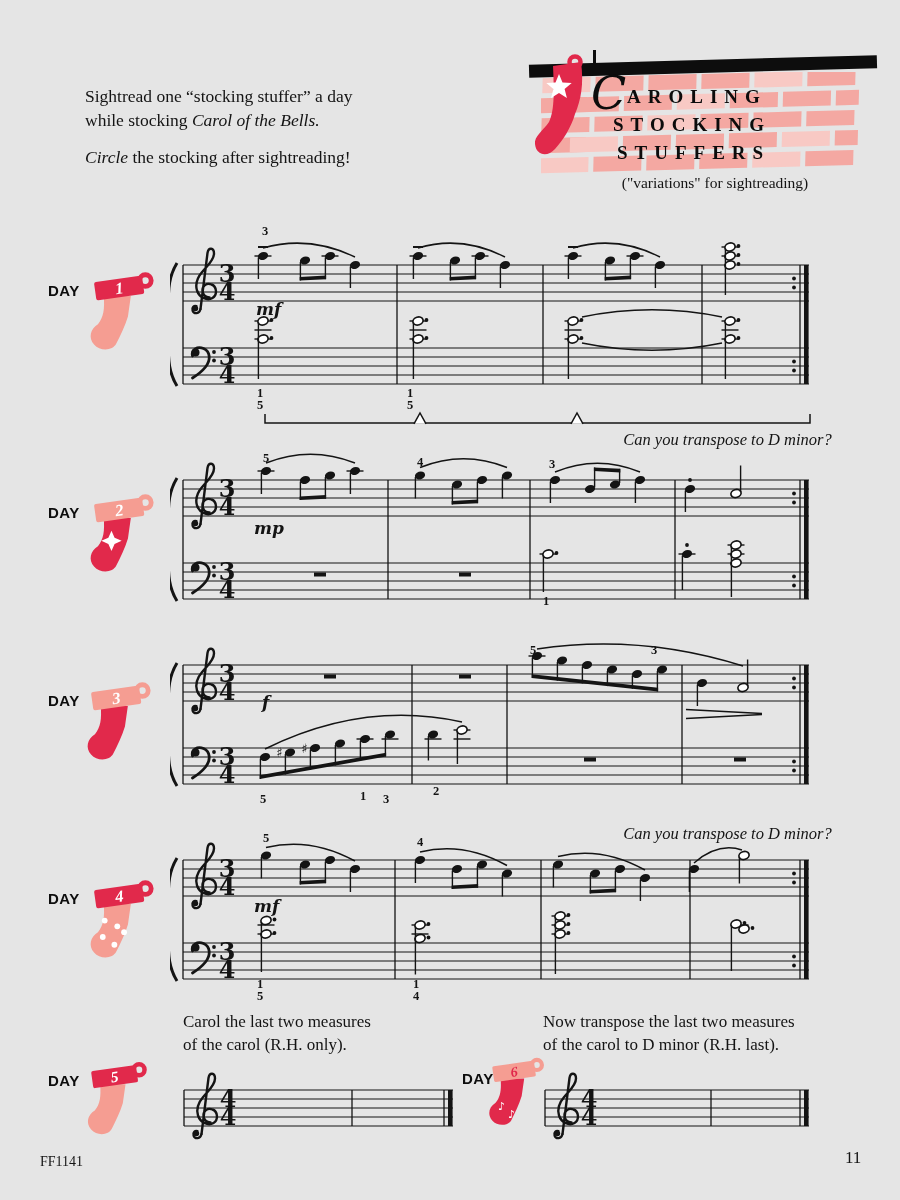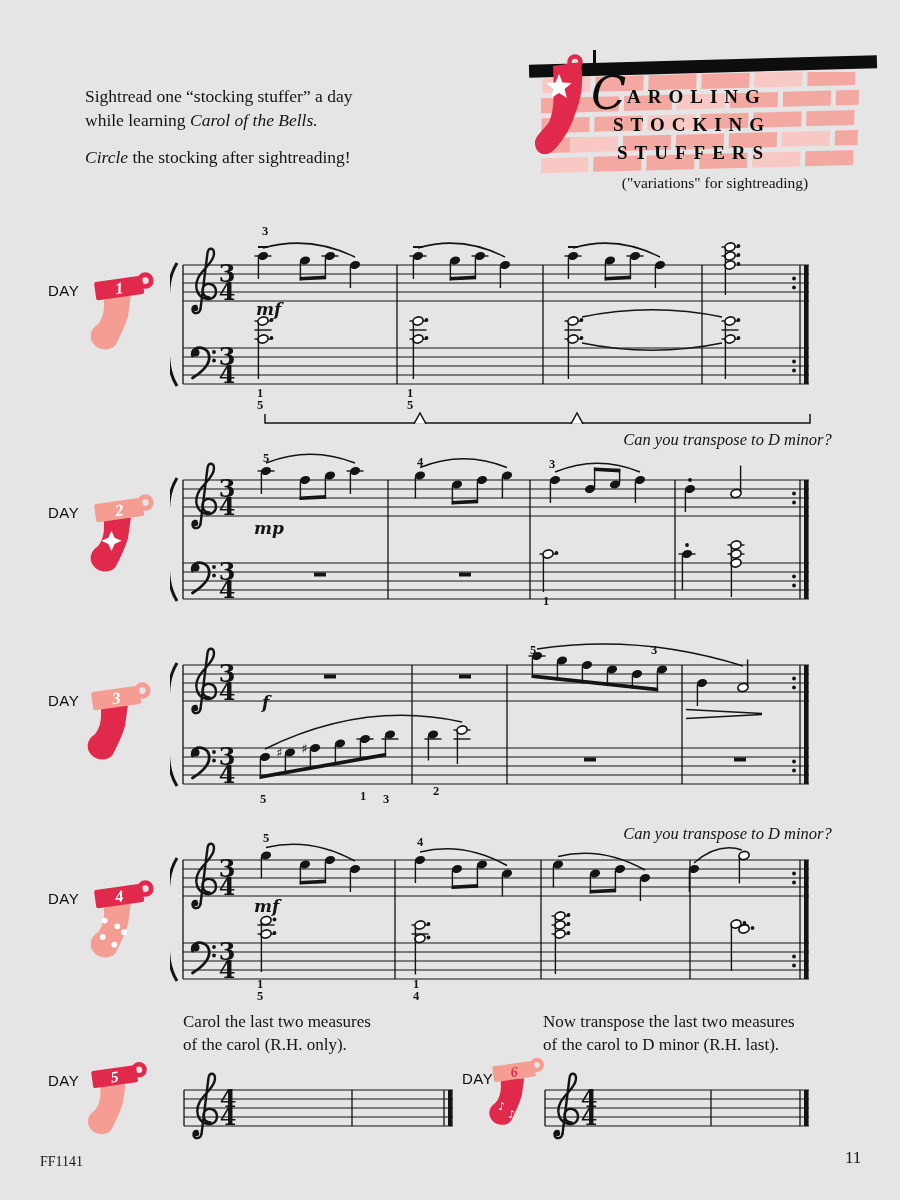--- a/index.html
+++ b/index.html
@@ -16,34 +16,34 @@
   .logo-nail{position:absolute;left:68px;top:12px;width:3px;height:16px;background:#0d0d0d;}
   .logo-wall{position:absolute;left:16px;top:34px;}
   .logo-stocking{position:absolute;left:8px;top:14px;}
   .logo-line{position:absolute;white-space:nowrap;font-family:Liberation Serif, serif;
              font-weight:bold;font-size:19px;letter-spacing:7px;color:#0c0c0c;}
   .logo-c{position:absolute;font-family:"DejaVu Serif",serif;font-style:italic;font-size:46px;
           color:#0c0c0c;line-height:1;}
   .logo-sub{position:absolute;left:50px;top:136px;width:280px;text-align:center;font-size:15.5px;}
   
   .prompt{font-size:16.5px;font-style:italic;}
-  .day-label{position:absolute;font-family:"Liberation Sans",sans-serif;font-weight:normal;
+  .day-label{position:absolute;font-family:"Liberation Sans",sans-serif;font-weight:bold;
              font-size:15px;letter-spacing:.5px;color:#0d0d0d;}
   .two-line{line-height:23px;font-size:17px;}
   .footer-l{left:40px;top:1154px;font-size:14px;}
   .footer-r{left:845px;top:1148px;font-size:17px;}
 </style>
 </head>
 <body>
 
 <div class="page">
 
   <div class="abs intro">
     <div><span>Sightread one “stocking stuffer” a day</span></div>
-    <div><span>while learning </span><span class="it">Carol of the Bells.</span></div>
+    <div><span>while stocking </span><span class="it">Carol of the Bells.</span></div>
     <div class="l3"><span class="it">Circle</span><span> the stocking after sightreading!</span></div>
   </div>
 
   <div class="abs logo">
     <div class="logo-bar"></div>
     <div class="logo-nail"></div>
     <svg class="logo-wall" id="brickwall" width="324" height="104">
         <g transform="rotate(-1.5 160 50)">
           <rect x="3" y="2" width="48" height="15" fill="#f8c9c4" transform="skewX(-3)"></rect>
           <rect x="56" y="2" width="48" height="15" fill="#f4a8a2" transform="skewX(-3)"></rect>

